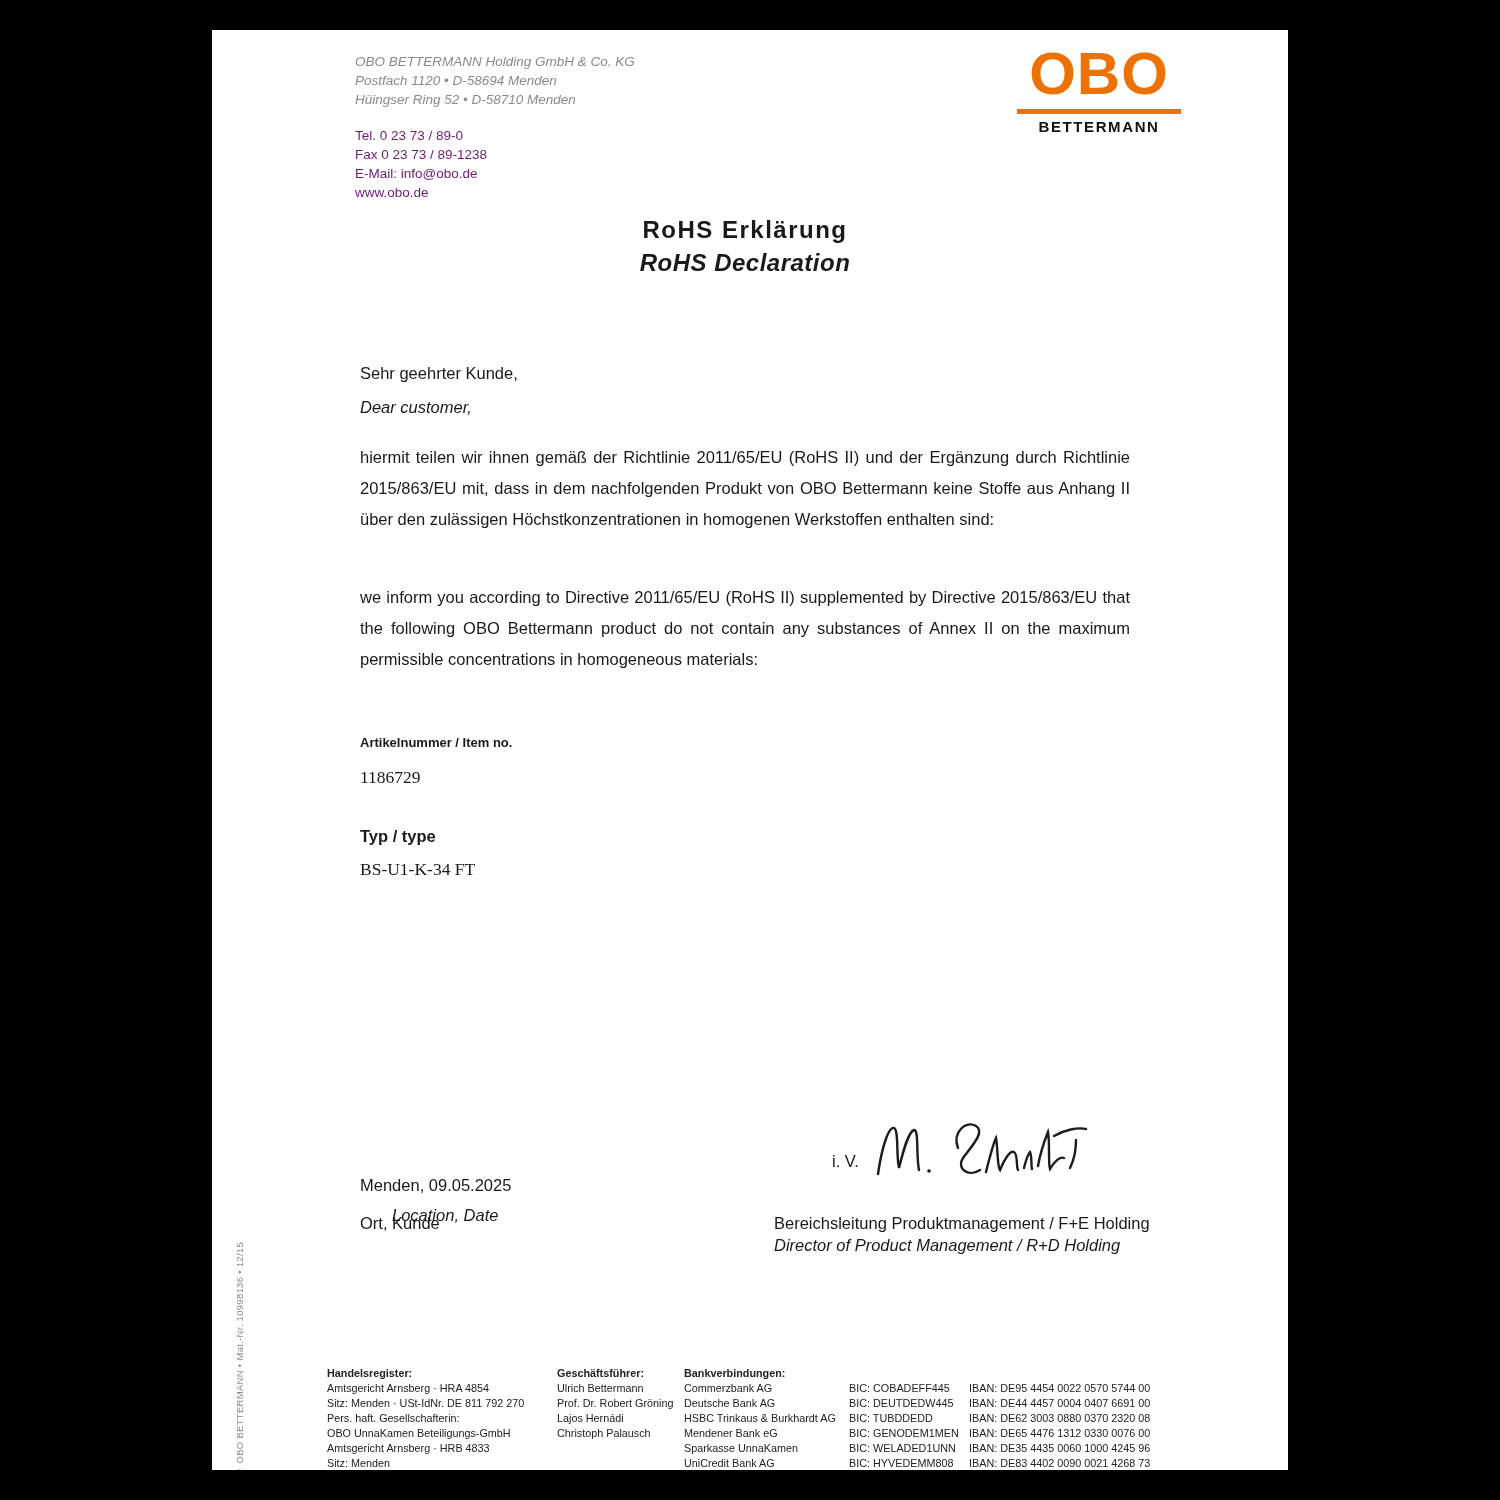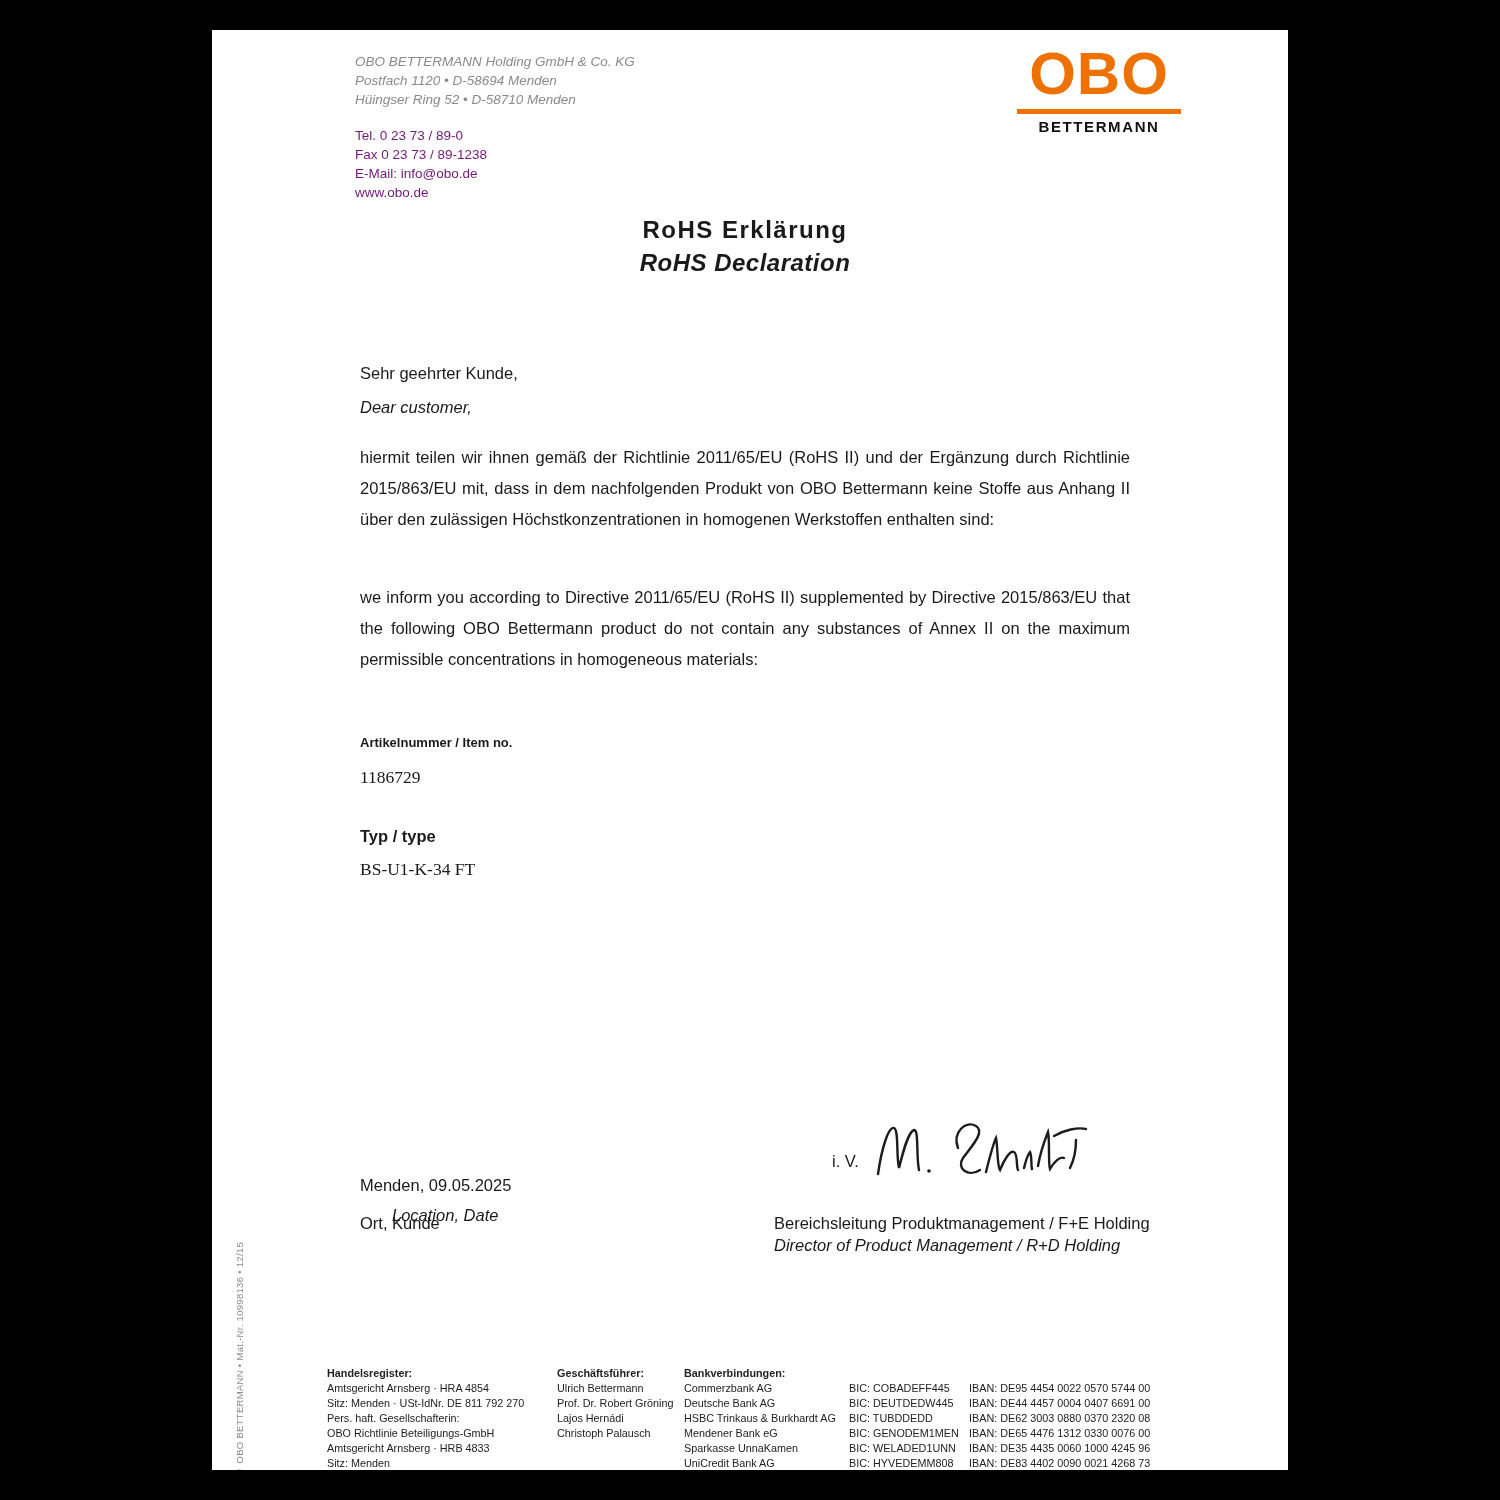--- a/index.html
+++ b/index.html
@@ -114,21 +114,21 @@
   <div class="place-label-en">Location, Date</div>
 
   <div class="role-de">Bereichsleitung Produktmanagement / F+E Holding</div>
   <div class="role-en">Director of Product Management / R+D Holding</div>
 
   <div class="f f-col1">
     <div class="f-title">Handelsregister:</div>
     <div>Amtsgericht Arnsberg · HRA 4854</div>
     <div>Sitz: Menden · USt-IdNr. DE 811 792 270</div>
     <div>Pers. haft. Gesellschafterin:</div>
-    <div>OBO Richtlinie Beteiligungs-GmbH</div>
+    <div>OBO UnnaKamen Beteiligungs-GmbH</div>
     <div>Amtsgericht Arnsberg · HRB 4833</div>
     <div>Sitz: Menden</div>
   </div>
 
   <div class="f f-col2">
     <div class="f-title">Geschäftsführer:</div>
     <div>Ulrich Bettermann</div>
     <div>Prof. Dr. Robert Gröning</div>
     <div>Lajos Hernádi</div>
     <div>Christoph Palausch</div>

